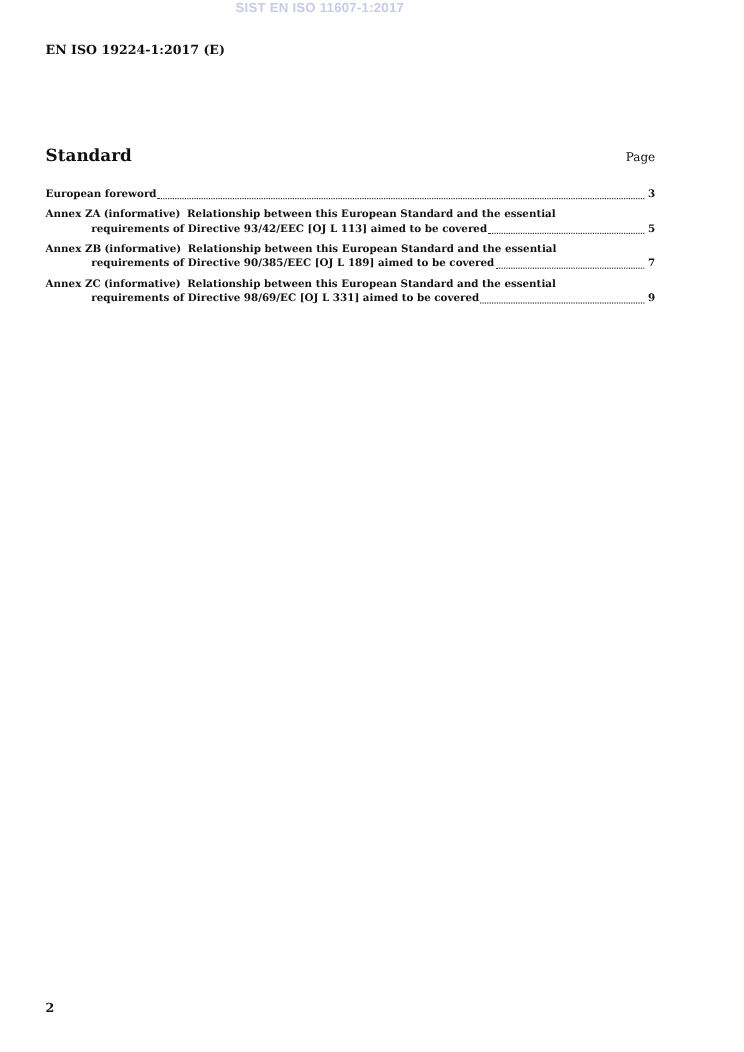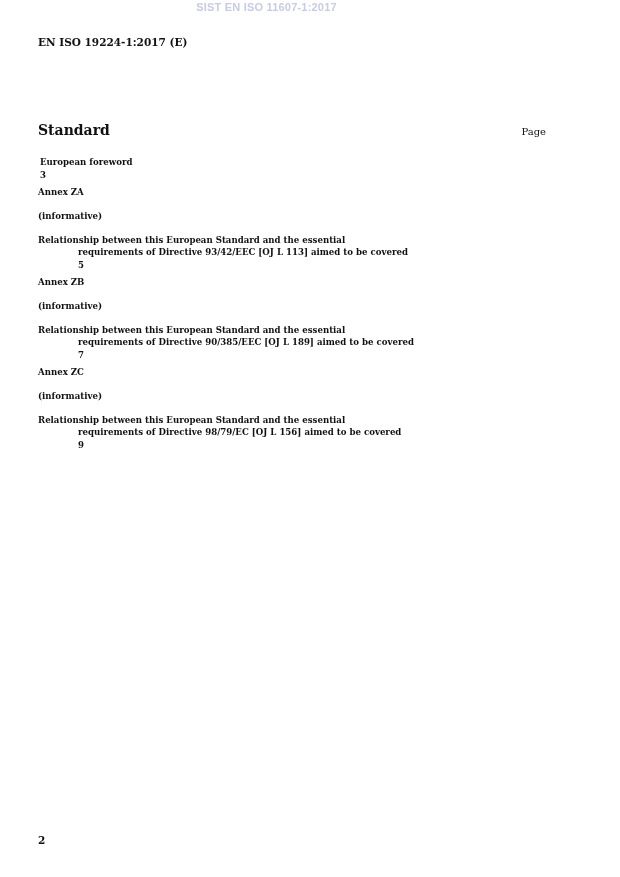--- a/index.html
+++ b/index.html
@@ -20,21 +20,21 @@
   .contents-title {
     position: absolute; top: 122px; left: 38px;
     font-weight: bold; font-size: 14px;
   }
   .page-label {
     position: absolute; top: 126px; right: 74px;
     font-size: 10px;
   }
   .toc { position: absolute; top: 156px; left: 38px; width: 508px; }
   .toc-entry { font-size: 8.6px; line-height: 12px; margin-bottom: 5px; }
-  .toc-line { display: flex; align-items: baseline; white-space: nowrap; flex-direction: column; }
+  .toc-line { display: flex; align-items: baseline; white-space: nowrap; }
   .toc-line.indent { padding-left: 38px; }
   .b { font-weight: bold; }
   .informative { font-weight: bold; text-align: center; }
   .leader {
     flex: 1; overflow: hidden; font-weight: normal; margin: 0 1px;
     border-bottom: 1px dotted #333; height: 8px; align-self: flex-start;
     position: relative; top: 1px;
   }
   .pgnum { font-weight: bold; margin-left: 2px; }
   .footer-page {
@@ -81,20 +81,20 @@
       <span class="leader"></span>
       <span class="pgnum">7</span>
     </div>
   </div>
 
   <div class="toc-entry">
     <div class="toc-line">
       <span class="b">Annex ZC</span>&nbsp;<span class="informative">(informative)</span>&nbsp;&nbsp;<span class="b">Relationship between this European Standard and the essential</span>
     </div>
     <div class="toc-line indent">
-      <span class="b">requirements of Directive 98/79/EC [OJ L 156] aimed to be covered</span>
+      <span class="b">requirements of Directive 98/69/EC [OJ L 331] aimed to be covered</span>
       <span class="leader"></span>
       <span class="pgnum">9</span>
     </div>
   </div>
 </div>
 
 <div class="footer-page">2</div>
 
 </body></html>

